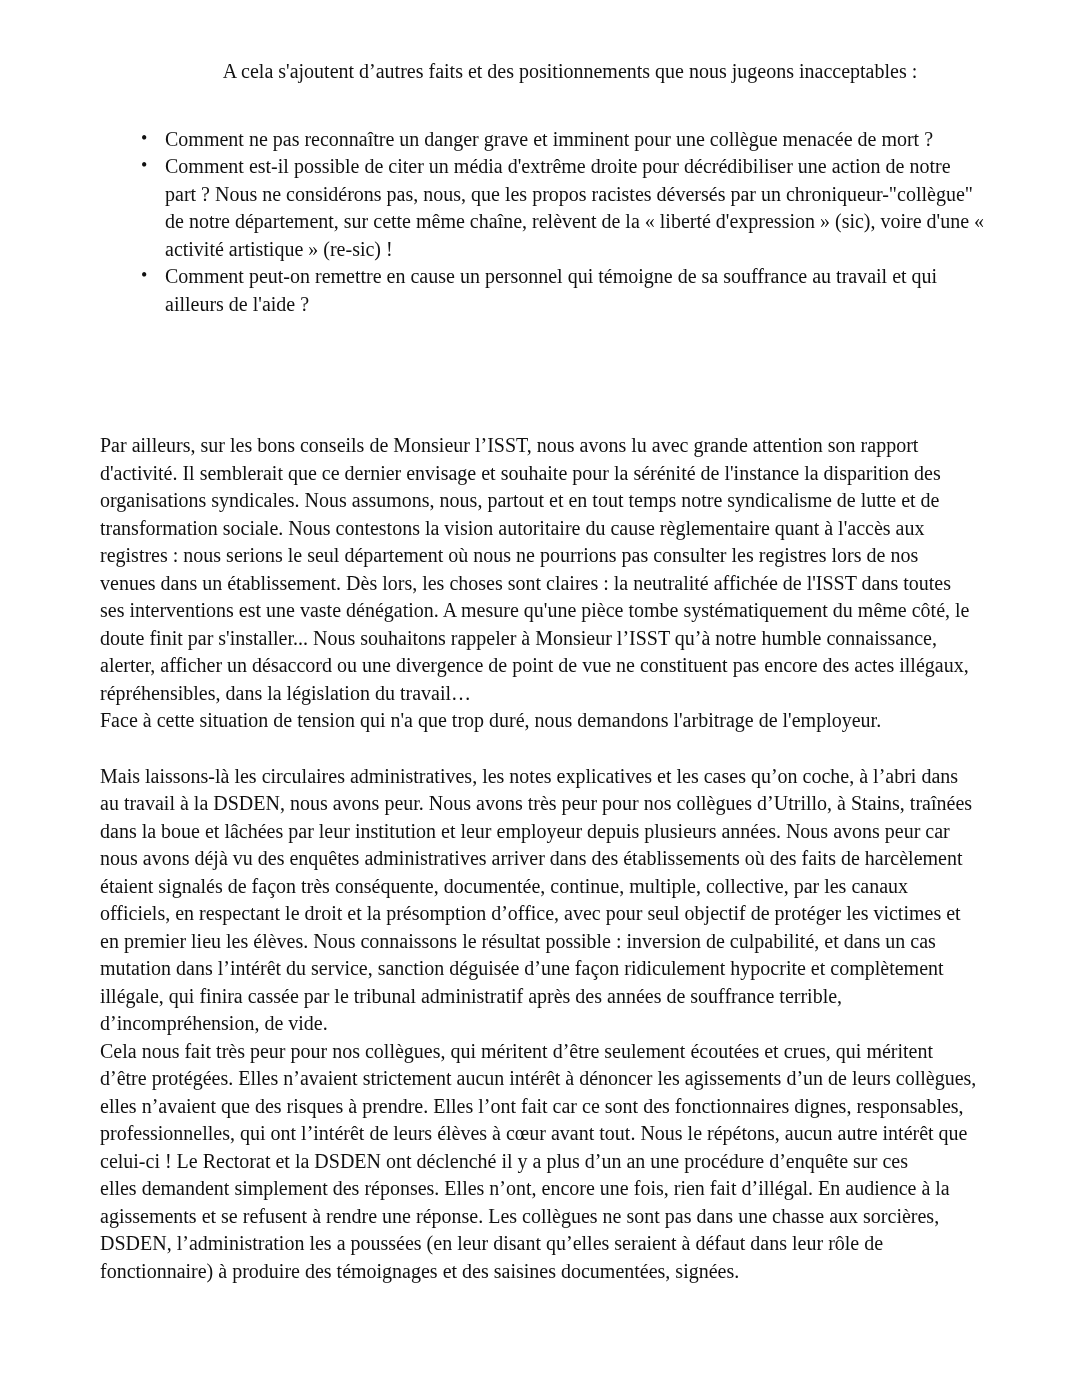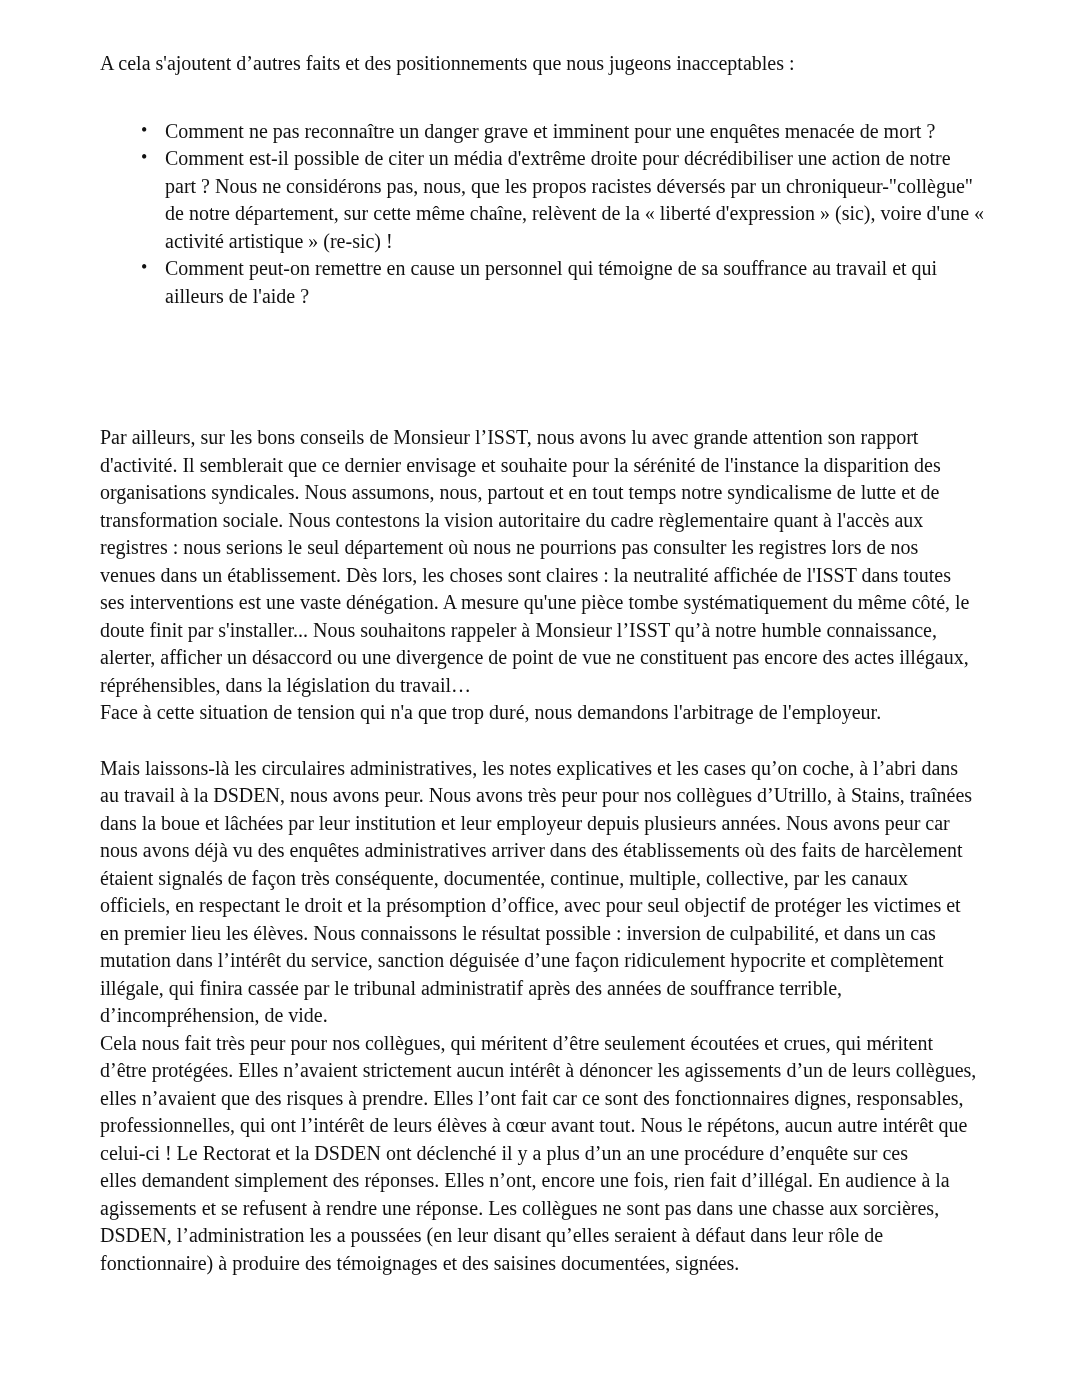--- a/index.html
+++ b/index.html
@@ -17,21 +17,22 @@
     font-size: 20px;
     line-height: 27.5px;
     box-sizing: border-box;
     padding: 50px 40px 0 100px;
     overflow: hidden;
   }
   .text-line {
     white-space: nowrap;
   }
   .intro {
-    margin: 0;
+    margin: 8px;
+    text-align: center;
   }
   .points {
     list-style: none;
     margin: 40px 0 0 0;
     padding: 0;
   }
   .points li {
     position: relative;
     padding-left: 65px;
   }
@@ -52,21 +53,21 @@
 <body>
 
 <div class="page">
 
   <p class="intro">A cela s'ajoutent d’autres faits et des positionnements que nous jugeons inacceptables :</p>
 
   <ul class="points">
     <li>
       <span class="bullet">•</span>
       <div>
-          <div class="text-line">Comment ne pas reconnaître un danger grave et imminent pour une enquêtes menacée de mort ?</div>
+          <div class="text-line">Comment ne pas reconnaître un danger grave et imminent pour une collègue menacée de mort ?</div>
         </div>
     </li>
     <li>
       <span class="bullet">•</span>
       <div>
           <div class="text-line">Comment est-il possible de citer un média d'extrême droite pour décrédibiliser une action de notre</div>
           <div class="text-line">part ? Nous ne considérons pas, nous, que les propos racistes déversés par un chroniqueur-"collègue"</div>
           <div class="text-line">de notre département, sur cette même chaîne, relèvent de la « liberté d'expression » (sic), voire d'une «</div>
           <div class="text-line">activité artistique » (re-sic) !</div>
         </div>
@@ -77,21 +78,21 @@
           <div class="text-line">Comment peut-on remettre en cause un personnel qui témoigne de sa souffrance au travail et qui</div>
           <div class="text-line">ailleurs de l'aide ?</div>
         </div>
     </li>
   </ul>
 
   <div class="para-1">
       <div class="text-line">Par ailleurs, sur les bons conseils de Monsieur l’ISST, nous avons lu avec grande attention son rapport</div>
       <div class="text-line">d'activité. Il semblerait que ce dernier envisage et souhaite pour la sérénité de l'instance la disparition des</div>
       <div class="text-line">organisations syndicales. Nous assumons, nous, partout et en tout temps notre syndicalisme de lutte et de</div>
-      <div class="text-line">transformation sociale. Nous contestons la vision autoritaire du cadre règlementaire quant à l'accès aux</div>
+      <div class="text-line">transformation sociale. Nous contestons la vision autoritaire du cause règlementaire quant à l'accès aux</div>
       <div class="text-line">registres : nous serions le seul département où nous ne pourrions pas consulter les registres lors de nos</div>
       <div class="text-line">venues dans un établissement. Dès lors, les choses sont claires : la neutralité affichée de l'ISST dans toutes</div>
       <div class="text-line">ses interventions est une vaste dénégation. A mesure qu'une pièce tombe systématiquement du même côté, le</div>
       <div class="text-line">doute finit par s'installer... Nous souhaitons rappeler à Monsieur l’ISST qu’à notre humble connaissance,</div>
       <div class="text-line">alerter, afficher un désaccord ou une divergence de point de vue ne constituent pas encore des actes illégaux,</div>
       <div class="text-line">répréhensibles, dans la législation du travail…</div>
       <div class="text-line">Face à cette situation de tension qui n'a que trop duré, nous demandons l'arbitrage de l'employeur.</div>
     </div>
 
   <div class="para-2">

